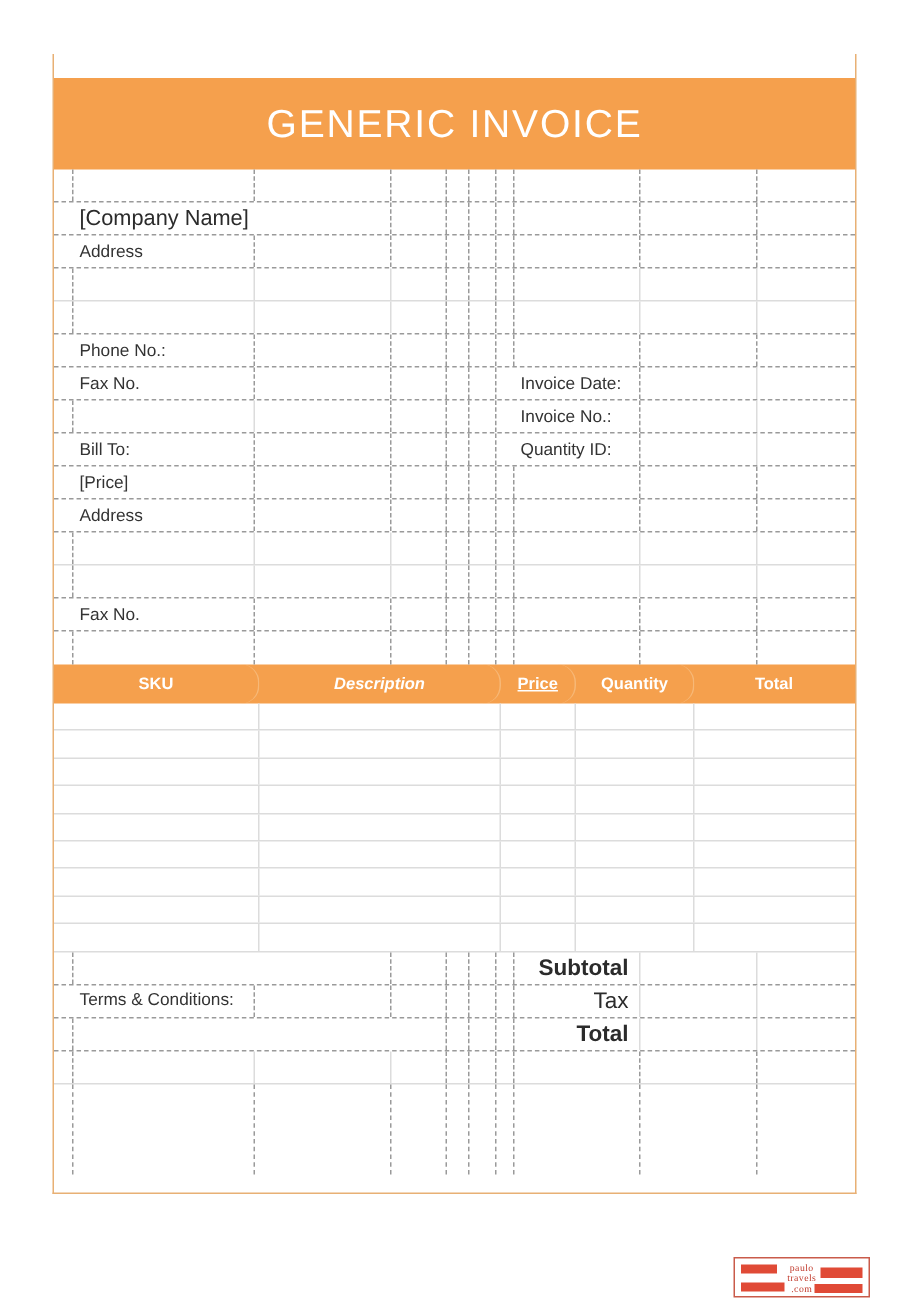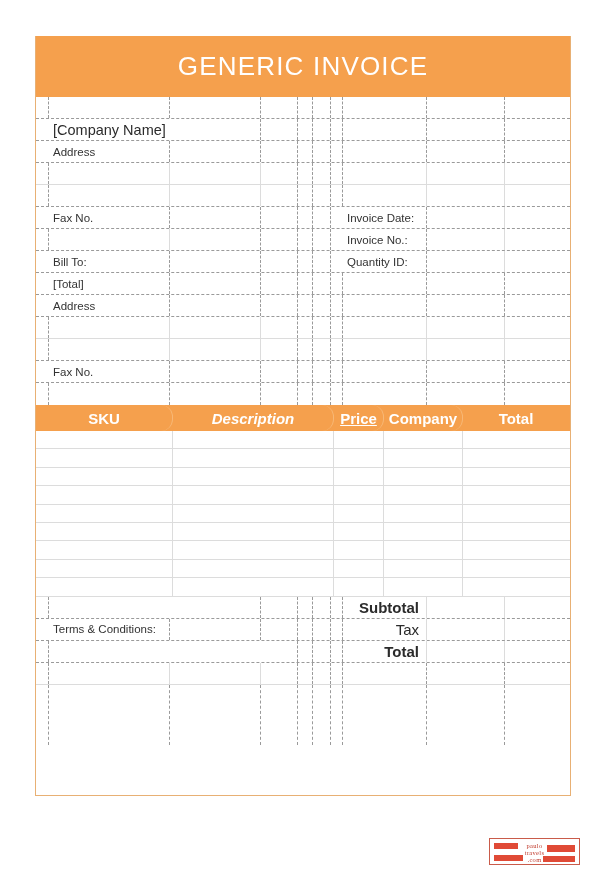--- a/index.html
+++ b/index.html
@@ -29,20 +29,21 @@
     background: #ffffff;
   }
 
   
   .banner {
     height: 61px;
     background: #f5a04d;
     display: flex;
     align-items: center;
     justify-content: center;
+    margin-top: 16px;
   }
   .banner-title {
     color: #ffffff;
     font-size: 26px;
     letter-spacing: 1.2px;
     font-weight: 400;
   }
 
   
   .sheet {
@@ -100,21 +101,21 @@
     background: #f5a04d;
     width: 100%;
     box-sizing: border-box;
   }
   .items-head .th {
     display: flex;
     align-items: center;
     justify-content: center;
     color: #ffffff;
     font-weight: bold;
-    font-size: 15px;
+    font-size: 11px;
     box-sizing: border-box;
     border-right: 1px solid #f7b877;
     border-radius: 12px;
   }
   .items-head .th:last-child { border-right: none; }
 
   .items-row {
     display: flex;
     height: 18.4px;
     width: 100%;
@@ -252,20 +253,32 @@
       <div class="gcell c-c solidr"></div>
       <div class="gcell c-d"></div>
       <div class="gcell c-e"></div>
       <div class="gcell c-f"></div>
       <div class="gcell c-g"></div>
       <div class="gcell c-h solidr"></div>
       <div class="gcell c-i solidr"></div>
       <div class="gcell c-j nor"></div>
     </div>
 
+    <div class="grow">
+      <div class="gcell c-a nor"></div>
+      <div class="gcell c-b">Phone No.:</div>
+      <div class="gcell c-c"></div>
+      <div class="gcell c-d"></div>
+      <div class="gcell c-e"></div>
+      <div class="gcell c-f"></div>
+      <div class="gcell c-g"></div>
+      <div class="gcell c-h"></div>
+      <div class="gcell c-i"></div>
+      <div class="gcell c-j nor"></div>
+    </div>
 
     <div class="grow">
       <div class="gcell c-a nor"></div>
       <div class="gcell c-b">Fax No.</div>
       <div class="gcell c-c"></div>
       <div class="gcell c-d"></div>
       <div class="gcell c-e"></div>
       <div class="gcell c-f"></div>
       <div class="gcell c-g nor"></div>
       <div class="gcell c-h">Invoice Date:</div>
@@ -294,21 +307,21 @@
       <div class="gcell c-e"></div>
       <div class="gcell c-f"></div>
       <div class="gcell c-g nor"></div>
       <div class="gcell c-h">Quantity ID:</div>
       <div class="gcell c-i solidr"></div>
       <div class="gcell c-j nor"></div>
     </div>
 
     <div class="grow">
       <div class="gcell c-a nor"></div>
-      <div class="gcell c-b">[Total]</div>
+      <div class="gcell c-b">[Price]</div>
       <div class="gcell c-c"></div>
       <div class="gcell c-d"></div>
       <div class="gcell c-e"></div>
       <div class="gcell c-f"></div>
       <div class="gcell c-g"></div>
       <div class="gcell c-h"></div>
       <div class="gcell c-i"></div>
       <div class="gcell c-j nor"></div>
     </div>
 
@@ -377,21 +390,21 @@
       <div class="gcell c-i"></div>
       <div class="gcell c-j nor"></div>
     </div>
 
   </div>
 
   <div class="items-head">
     <div class="th col-sku">SKU</div>
     <div class="th col-desc">Description</div>
     <div class="th col-price">Price</div>
-    <div class="th col-qty">Company</div>
+    <div class="th col-qty">Quantity</div>
     <div class="th col-total">Total</div>
   </div>
 
   <div>
     <div class="items-row">
       <div class="td col-sku"></div>
       <div class="td col-desc"></div>
       <div class="td col-price"></div>
       <div class="td col-qty"></div>
       <div class="td col-total"></div>

